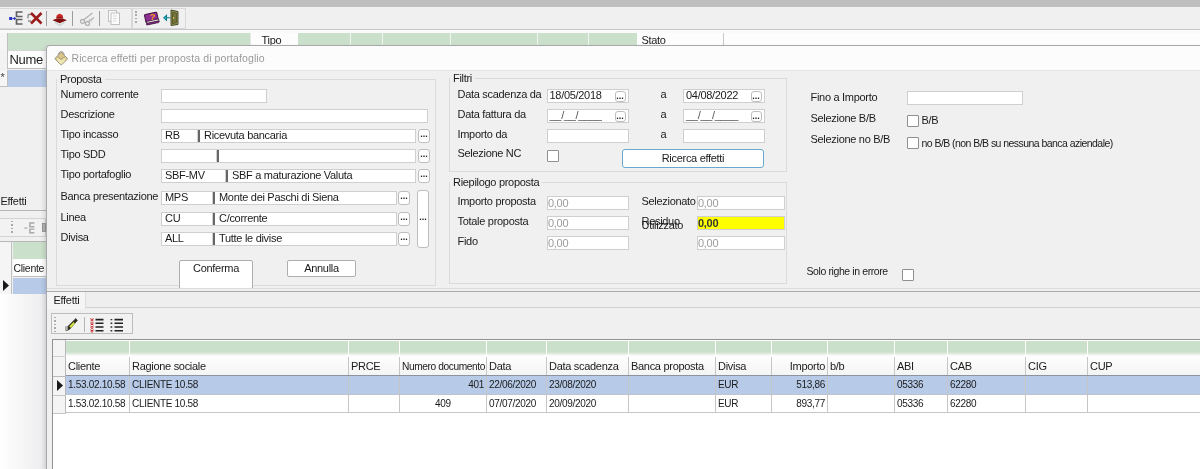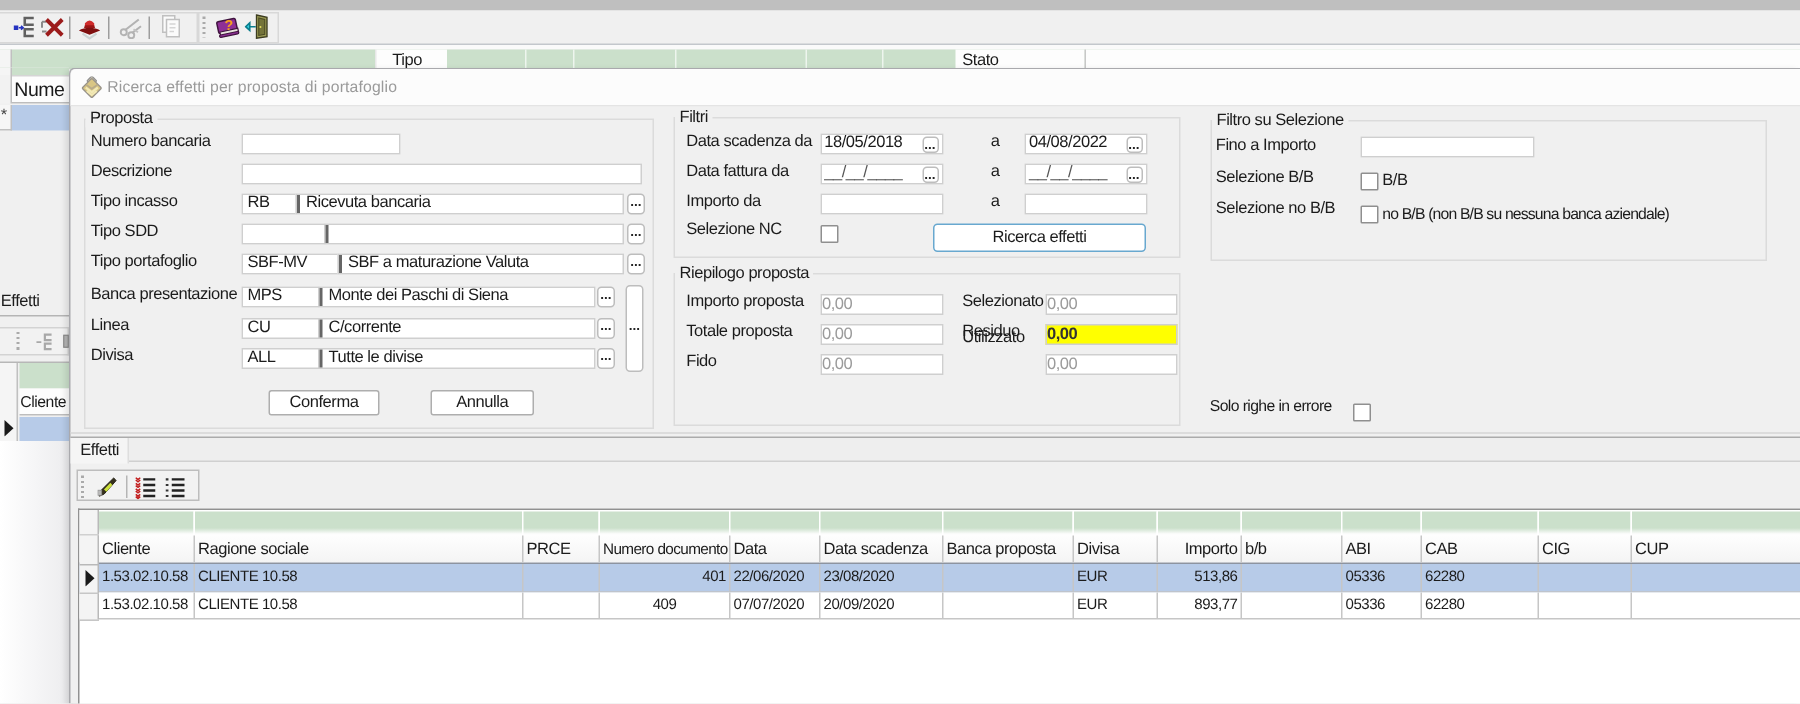--- a/index.html
+++ b/index.html
@@ -135,21 +135,21 @@
     <path d="M3.4,5.4 L7.2,8.2 L11,5.4" stroke="#b8ab8a" stroke-width="1.2" fill="none"></path>
     <path d="M3.2,7.4 L7.2,10.5 L11.2,7.4" stroke="#f2e9b6" stroke-width="1.5" fill="none"></path>
     <path d="M3.9,9.6 L7.2,12.3 L10.5,9.6" stroke="#f2e9b6" stroke-width="1.3" fill="none"></path>
   </svg>
   <div class="lbl" style="left:26px;top:9px;font-size:10.5px;color:#9a9a9a;letter-spacing:0.1px">Ricerca effetti per proposta di portafoglio</div>
 
   <div class="grp" style="left:9px;top:32.5px;width:380px;height:207px">
       <span>Proposta</span>
     </div>
   <div id="gProposta">
-    <div class="lbl" style="left:15px;top:45px">Numero bancaria</div>
+    <div class="lbl" style="left:15px;top:45px">Numero corrente</div>
     <div class="fld" style="left:114px;top:43px;width:106px;height:14px"></div>
     <div class="lbl" style="left:15px;top:65px">Descrizione</div>
     <div class="fld" style="left:114px;top:63px;width:267px;height:14px"></div>
     <div class="lbl" style="left:15px;top:85px">Tipo incasso</div>
     <div class="fld" style="left:114px;top:83px;width:37px;height:14px;line-height:11px;padding-left:3px">RB</div>
     <div class="fld" style="left:150px;top:83px;width:219px;height:14px;line-height:11px;padding-left:6px">Ricevuta bancaria</div>
     <div class="ab" style="left:151px;top:84px;width:1.5px;height:12px;background:#666"></div>
     <div class="b3" style="left:371px;top:83px;width:12px;height:14px"></div>
     <div class="lbl" style="left:15px;top:105px">Tipo SDD</div>
     <div class="fld" style="left:114px;top:103px;width:56px;height:14px"></div>
@@ -170,21 +170,21 @@
     <div class="fld" style="left:114px;top:165.5px;width:52px;height:14px;line-height:11px;padding-left:3px">CU</div>
     <div class="fld" style="left:165px;top:165.5px;width:185px;height:14px;line-height:11px;padding-left:6px">C/corrente</div>
     <div class="ab" style="left:166px;top:166.5px;width:1.5px;height:12px;background:#666"></div>
     <div class="b3" style="left:351px;top:165.5px;width:12px;height:14px"></div>
     <div class="lbl" style="left:15px;top:187.5px">Divisa</div>
     <div class="fld" style="left:114px;top:185.5px;width:52px;height:14px;line-height:11px;padding-left:3px">ALL</div>
     <div class="fld" style="left:165px;top:185.5px;width:185px;height:14px;line-height:11px;padding-left:6px">Tutte le divise</div>
     <div class="ab" style="left:166px;top:186.5px;width:1.5px;height:12px;background:#666"></div>
     <div class="b3" style="left:351px;top:185.5px;width:12px;height:14px"></div>
     <div class="b3 tall" style="left:370px;top:143.5px;width:12px;height:58px"></div>
-    <div class="ab" style="left:132px;top:214px;width:74px;height:17px;background:#fff;border:1px solid #aeaeae;border-radius:2px;text-align:center;line-height:15px">Conferma</div>
+    <div class="ab" style="left:132px;top:214px;width:74px;height:29px;background:#fff;border:1px solid #aeaeae;border-radius:2px;text-align:center;line-height:15px">Conferma</div>
     <div class="ab" style="left:240px;top:214px;width:69px;height:17px;background:#fff;border:1px solid #aeaeae;border-radius:2px;text-align:center;line-height:15px">Annulla</div>
   </div>
 
   <div class="grp" style="left:402px;top:32px;width:338px;height:94px">
       <span>Filtri</span>
     </div>
   <div id="gFiltri">
     <div class="lbl" style="left:412px;top:45px">Data scadenza da</div>
     <div class="fld" style="left:499.5px;top:43px;width:82.5px;height:14px;line-height:11px;padding-left:2px;font-size:11px">18/05/2018</div>
     <div class="b3" style="left:567.5px;top:44.5px;width:11px;height:11px"></div>
@@ -217,23 +217,20 @@
     <div class="lbl" style="left:412px;top:171.5px">Totale proposta</div>
     <div class="fld gv" style="left:500px;top:169.5px;width:81.5px;height:14px">0,00</div>
     <div class="lbl" style="left:596px;top:171.5px">Residuo</div>
     <div class="fld gv" style="left:650px;top:169.5px;width:88px;height:14px;background:#ffff00;color:#333;font-weight:700">0,00</div>
     <div class="lbl" style="left:412px;top:192px">Fido</div>
     <div class="fld gv" style="left:500px;top:190px;width:81.5px;height:14px">0,00</div>
     <div class="lbl" style="left:596px;top:176px">Utilizzato</div>
     <div class="fld gv" style="left:650px;top:190px;width:88px;height:14px">0,00</div>
   </div>
 
-  <div class="grp" style="left:760px;top:34px;width:371px;height:94px">
-      <span>Filtro su Selezione</span>
-    </div>
   <div id="gSel">
     <div class="lbl" style="left:765px;top:48px">Fino a Importo</div>
     <div class="fld" style="left:860px;top:45px;width:116px;height:14px"></div>
     <div class="lbl" style="left:765px;top:69px">Selezione B/B</div>
     <div class="chk" style="left:860px;top:68.5px"></div>
     <div class="lbl" style="left:876px;top:70.5px">B/B</div>
     <div class="lbl" style="left:765px;top:90px">Selezione no B/B</div>
     <div class="chk" style="left:860px;top:91px"></div>
     <div class="lbl" style="left:876px;top:94px;font-size:10.5px;letter-spacing:-0.55px">no B/B (non B/B su nessuna banca aziendale)</div>
   </div>

